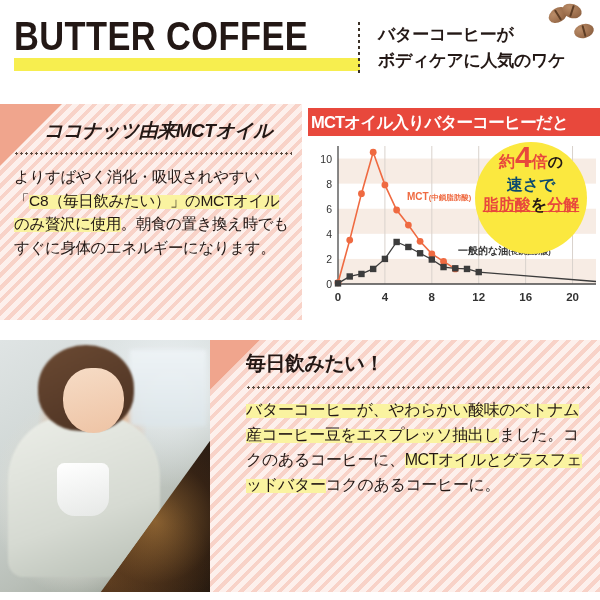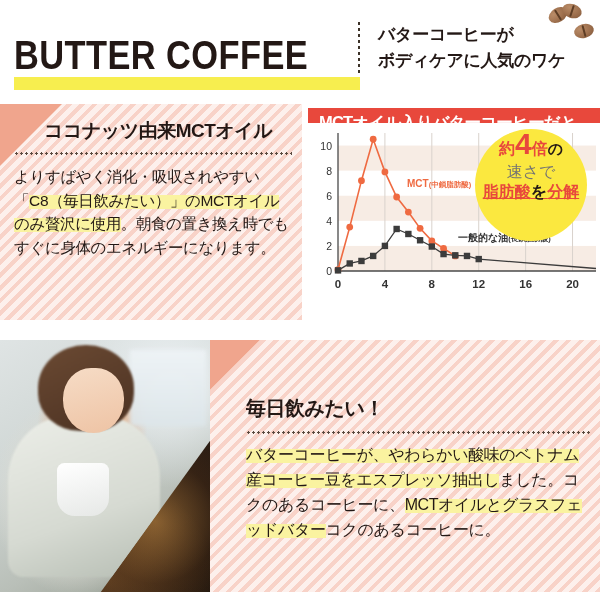--- a/index.html
+++ b/index.html
@@ -5,21 +5,21 @@
   * { margin:0; padding:0; box-sizing:border-box; }
   html,body { width:600px; height:600px; }
   body {
     font-family:"Liberation Sans","DejaVu Sans",sans-serif;
     background:#ffffff; overflow:hidden; position:relative;
   }
   #page { position:relative; width:600px; height:600px; overflow:hidden; background:#fff; }
 
   
   .header { position:absolute; left:0; top:0; width:600px; height:100px; }
-  .hdr-title-wrap { position:absolute; left:14px; top:33px; }
+  .hdr-title-wrap { position:absolute; left:14px; top:14px; }
   .hdr-hl { position:absolute; left:0; top:44px; width:346px; height:13px; background:#f7ee4f; }
   .hdr-title {
     position:relative; font-family:"Liberation Sans Narrow","Liberation Sans",sans-serif;
     font-size:40px; font-weight:bold; color:#231815; letter-spacing:0.5px;
     transform:scaleX(0.86); transform-origin:left center; white-space:nowrap;
   }
   .hdr-divider { position:absolute; left:358px; top:22px; width:2px; height:54px;
     background-image:linear-gradient(#3c3228 50%, transparent 0); background-size:2px 6px; }
   .hdr-sub { position:absolute; left:378px; top:22px; width:225px; }
   .hdr-sub div {
@@ -48,37 +48,37 @@
     background-size:5px 3px; background-repeat:repeat-x; }
 
   .panel-h { font-size:19px; font-weight:bold; color:#231815; line-height:1.33;
     letter-spacing:-0.5px; white-space:nowrap; }
   .panel-b { font-size:15.5px; color:#231815; line-height:1.52; letter-spacing:-0.4px; }
   .panel-b .hl { background:linear-gradient(transparent 18%, #faf3a0 18%); font-weight:normal; }
 
   
   .p1 { position:absolute; left:0; top:104px; width:302px; height:216px; overflow:hidden; }
   .p1 .inner { position:absolute; left:14px; top:14px; width:278px; }
-  .p1 .panel-h { padding-left:30px; }
+  .p1 .panel-h { padding-left:30px;font-style:italic; }
   .p1 .dotline { margin:9px 0 10px 0; }
 
   
   .chart-card { position:absolute; left:308px; top:108px; width:292px; height:204px;
     background:#fff; overflow:hidden; }
-  .chart-title { height:15px; background:#e8483c; color:#fff; font-size:16.5px; font-weight:bold;
-    line-height:28px; padding-left:11px; letter-spacing:-0.8px; white-space:nowrap; }
+  .chart-title { height:28px; background:#e8483c; color:#fff; font-size:16.5px; font-weight:bold;
+    line-height:28px; padding-left:3px; letter-spacing:-0.8px; white-space:nowrap; }
   .plot { position:relative; width:292px; height:176px; background:#fff; }
   .plot svg { position:absolute; left:0; top:0; }
   .badge { position:absolute; left:167px; top:6px; width:112px; height:112px; border-radius:50%;
     background:#fbe83f; display:flex; flex-direction:column; justify-content:flex-start;
     align-items:center; }
   .badge .l1 { font-size:16px; font-weight:bold; color:#e8483c; line-height:1; white-space:nowrap; }
   .badge .l1 .big { font-size:30px; }
   .badge .l1 .sm { font-size:15px; color:#231815; }
-  .badge .l2 { font-size:16px; font-weight:normal; color:#737373; line-height:1.25; margin-top:3px; }
+  .badge .l2 { font-size:16px; font-weight:bold; color:#0c4a6e; line-height:1.25; margin-top:3px; }
   .badge .l3 { font-size:16px; font-weight:bold; color:#e8483c; line-height:1.25; white-space:nowrap;text-decoration:underline; }
   .badge .l3 .k { color:#231815; }
 
   
   .photo { position:absolute; left:0; top:340px; width:210px; height:252px; overflow:hidden;
     background:#2b2018; }
   .ph-dark { position:absolute; inset:0;
     background:
       radial-gradient(circle at 74% 72%, rgba(214,150,72,.55) 0%, rgba(120,70,30,.25) 26%, rgba(0,0,0,0) 52%),
       radial-gradient(circle at 52% 96%, rgba(180,120,60,.4) 0%, rgba(0,0,0,0) 40%),
@@ -98,21 +98,21 @@
     background:linear-gradient(160deg,#eceee8,#d6dad2 60%,#b6bdb3); filter:blur(1.1px); }
   .ph-mug { position:absolute; left:27%; top:49%; width:25%; height:21%; border-radius:14% 14% 34% 34%;
     background:linear-gradient(165deg,#ffffff,#e6e8e6); filter:blur(.5px); }
   .ph-win { position:absolute; left:62%; top:4%; width:36%; height:30%;
     background:linear-gradient(180deg,#eff4f7,#dde6ea); filter:blur(2px); opacity:.9; }
 
   
   .p2 { position:absolute; left:210px; top:340px; width:390px; height:252px; overflow:hidden; }
   .p2 .corner-tri { border-left-width:50px; border-bottom-width:50px; }
   .p2 .inner { position:absolute; left:36px; top:10px; width:344px; }
-  .p2 .panel-h { font-size:20px; line-height:1.36;margin-top:45px; }
+  .p2 .panel-h { font-size:20px; line-height:1.36; }
   .p2 .dotline { margin:9px 0 9px 0; width:344px; }
   .p2 .panel-b { font-size:16px; line-height:1.56; }
 </style>
 </head>
 <body>
 
 <div id="page">
 
   <div class="header">
     <div class="hdr-title-wrap">

